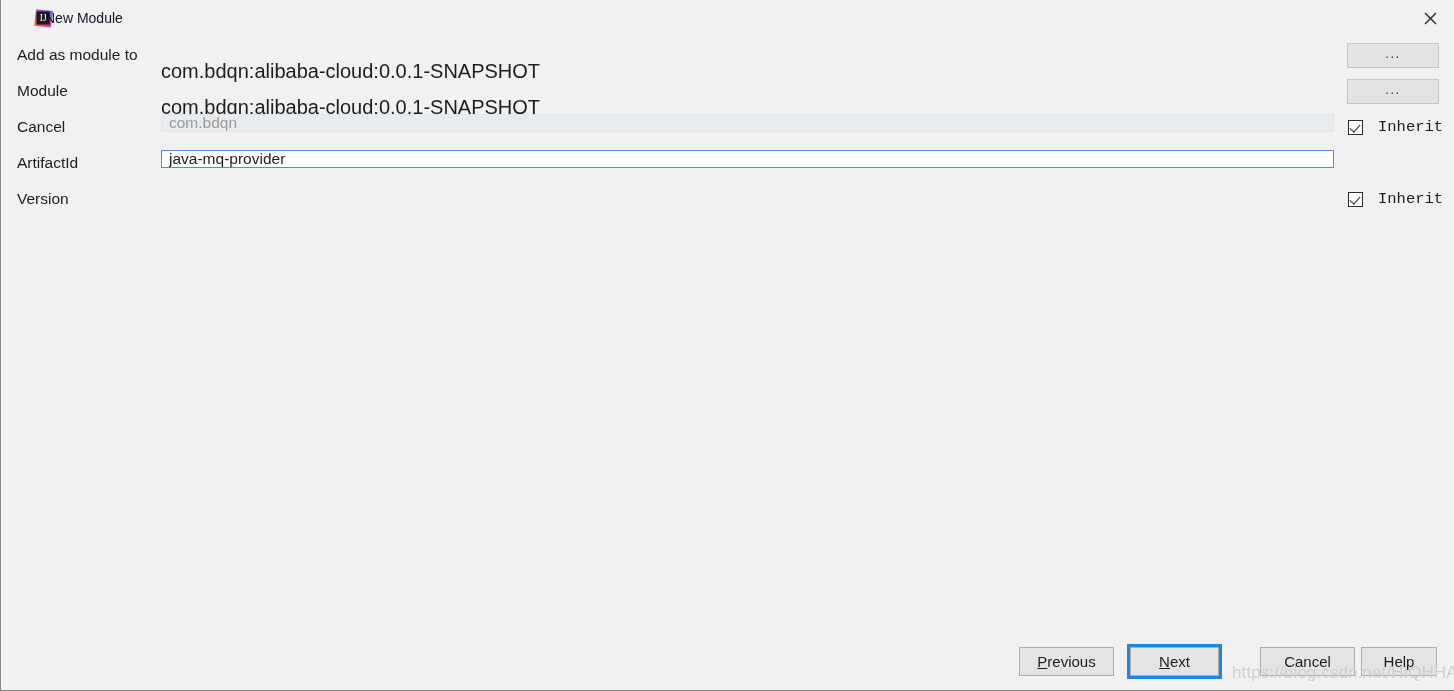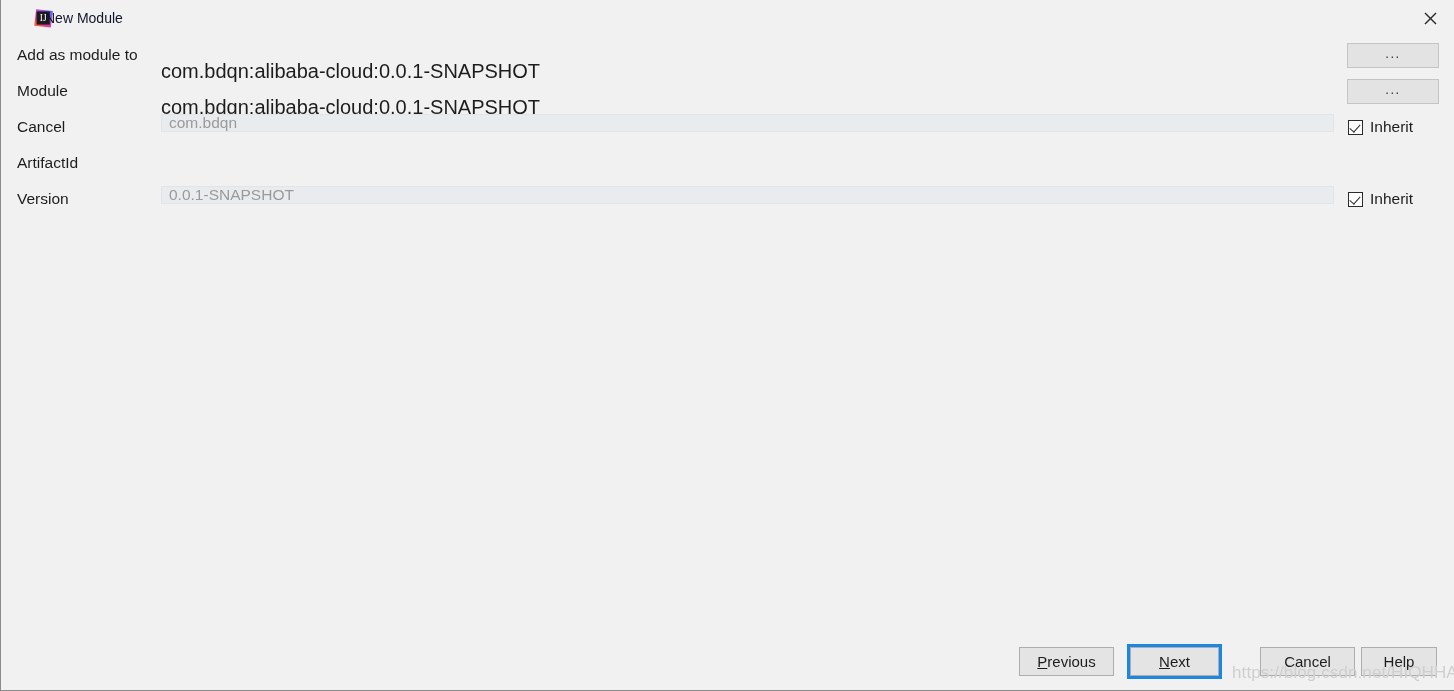--- a/index.html
+++ b/index.html
@@ -140,22 +140,23 @@
   }
 
   
   .inherit {
     position: absolute;
     left: 1347px;
     top: 6px;
     height: 24px;
     display: flex;
     align-items: center;
-    gap: 7px;
+    gap: 15px;
     cursor: default;
+    font-family: Liberation Mono, monospace;
   }
   .cb {
     width: 15px;
     height: 15px;
     border: 1.6px solid #2b2b2b;
     background: #ffffff;
     position: relative;
     flex: none;
   }
   .cb::after {
@@ -281,25 +282,25 @@
       <span class="label">Cancel</span>
       <input class="field disabled" type="text" disabled="" value="com.bdqn" style="">
       <div class="inherit">
         <span class="cb"></span>
         <span class="inherit-label">Inherit</span>
       </div>
     </div>
 
     <div class="row">
       <span class="label">ArtifactId</span>
+      <input class="field active" type="text" value="java-mq-provider" style="">
     </div>
 
     <div class="row">
       <span class="label">Version</span>
-      <input class="field disabled" type="text" disabled="" value="0.0.1-SNAPSHOT" style="">
       <div class="inherit">
         <span class="cb"></span>
         <span class="inherit-label">Inherit</span>
       </div>
     </div>
 
   </div>
 
   <div class="footer">
 

